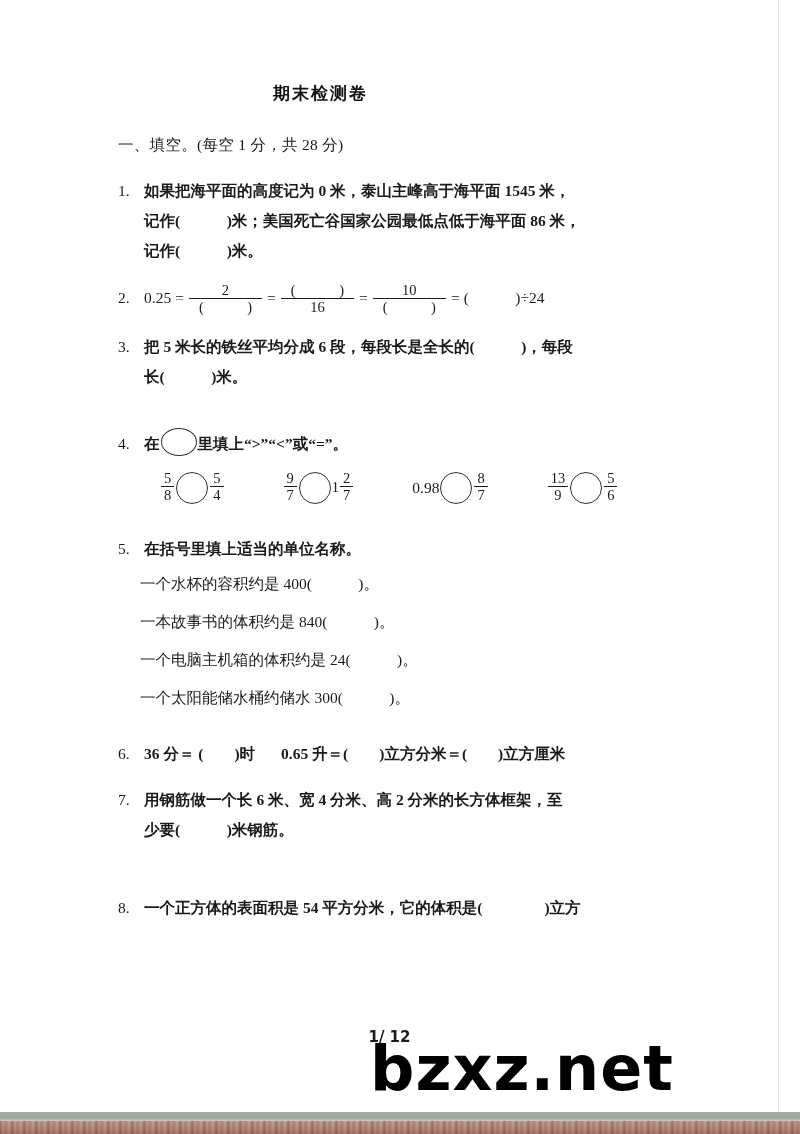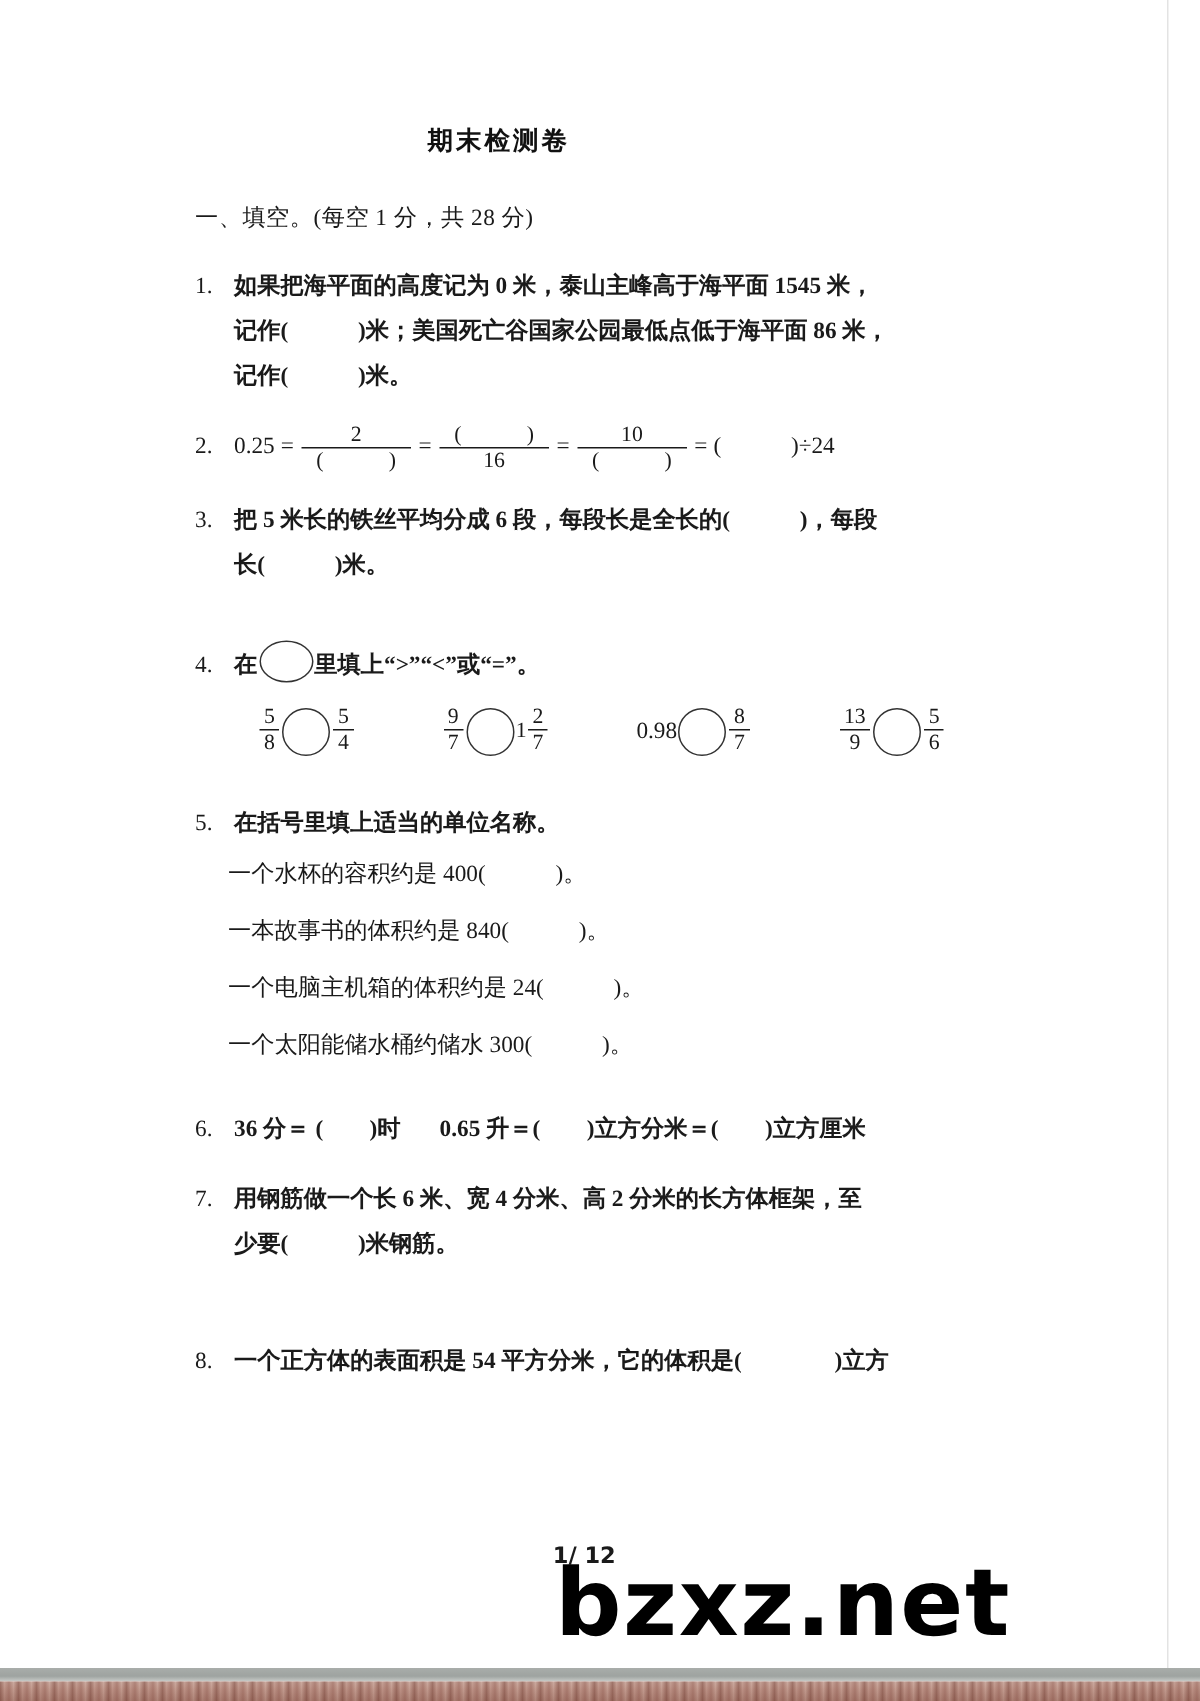--- a/index.html
+++ b/index.html
@@ -38,21 +38,21 @@
     letter-spacing: 1px;
     color: #000000;
     user-select: none;
     white-space: nowrap;
     z-index: 0;
   }
 
   
   #content {
     position: absolute;
-    left: 12px; top: 0;
+    left: 0; top: 0;
     width: 621px;
     z-index: 2;
   }
 
   .paper-title {
     text-align: center;
     font-family: "DejaVu Serif", "Liberation Serif", serif;
     font-weight: bold;
     font-size: 17px;
     letter-spacing: 2px;

